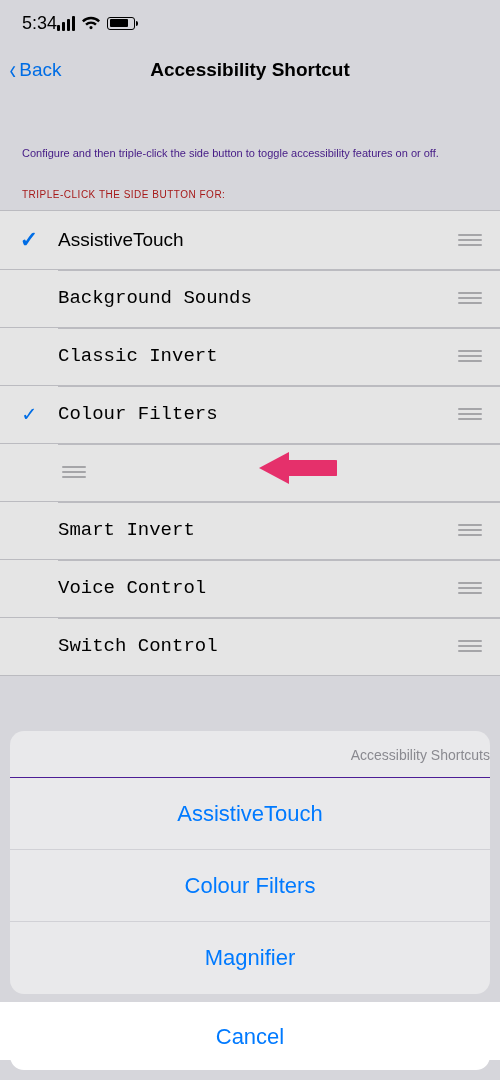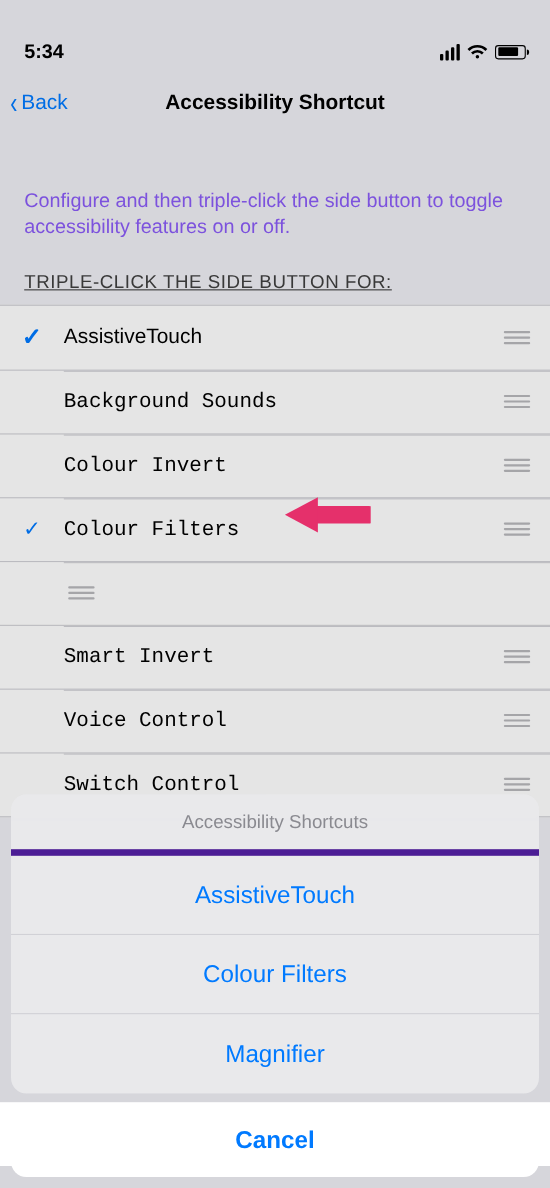--- a/index.html
+++ b/index.html
@@ -8,26 +8,24 @@
     font-family: -apple-system, "Helvetica Neue", Arial, sans-serif;
     background: #efeff4;
     position: relative;
     overflow: hidden;
   }
 
   
   .status-bar {
     height: 46px;
     display: flex;
-    justify-content: space-between;
     align-items: center;
     padding: 0 22px;
-    font-weight: 700;
+    font-weight: 400;
     font-size: 18px;
-    margin-top: 24px;
   }
   .status-right { display: flex; align-items: center; gap: 6px; }
   .signal-bars { display:flex; align-items:flex-end; gap:2px; }
   .signal-bars span { width:3px; background:#000; display:inline-block; border-radius:1px;}
   .b1{height:6px}.b2{height:9px}.b3{height:12px}.b4{height:15px}
   .wifi-icon svg { display:block; }
   .battery { width:28px; height:13px; border:1.5px solid #000; border-radius:3px; position:relative; }
   .battery::after{content:"";position:absolute;right:-4px;top:3px;width:2.5px;height:5px;background:#000;border-radius:0 2px 2px 0;}
   .battery-fill{position:absolute;left:1.5px;top:1.5px;bottom:1.5px;width:70%;background:#000;border-radius:1px;}
 
@@ -47,27 +45,26 @@
   .back-chevron { font-size:28px; line-height:1; font-weight:300; transform:scaleX(0.7); }
   .nav-title {
     position:absolute; left:0; right:0; text-align:center;
     font-size:19px; font-weight:600; color:#000;
     pointer-events:none;
   }
 
   
   .content { padding: 0 0 0 0; }
   .desc {
-    color:#8b5cf6; font-size:18px; line-height:1.35;
+    color:#4c1d95; font-size:11px; line-height:1.35;
     padding: 52px 22px 28px;
   }
   .section-header {
-    color:#404040; font-size:17px; letter-spacing:0.5px;
+    color:#b91c1c; font-size:10px; letter-spacing:0.5px;
     padding: 0 22px 10px;
-    text-decoration: underline;
   }
   .list {
     background:#fff; margin:0;
     border-top:1px solid #d1d1d6;
     border-bottom:1px solid #d1d1d6;
   }
   .row {
     display:flex; align-items:center;
     min-height:58px;
     padding: 0 14px 0 0;
@@ -102,34 +99,34 @@
 
   
   .sheet-wrap {
     position:absolute; left:10px; right:10px; bottom:10px; z-index:10;
   }
   .sheet {
     background:#e9e9ebfa; border-radius:14px; overflow:hidden;
     backdrop-filter: blur(2px);
   }
   .sheet-title{
-    text-align:center; color:#8a8a90; font-size:17px;
+    text-align:right; color:#8a8a90; font-size:14px;
     padding:16px 0 14px;
-    border-bottom:6px solid #4c1d95;
+    border-bottom:1px solid #4c1d95;
   }
   .sheet-opt{
     text-align:center; color:#007aff; font-size:22px;
     height:72px; display:flex; align-items:center; justify-content:center;
     border-bottom:1px solid #d1d1d6;
   }
   .sheet-opt:last-child{border-bottom:none;}
   .cancel {
     margin-top:10px;
     background:#fff; border-radius:14px;
-    text-align:center; color:#007aff; font-size:22px; font-weight:700;
+    text-align:center; color:#007aff; font-size:22px; font-weight:400;
     height:66px; display:flex; align-items:center; justify-content:center;
   }
 
   
   .lower-rows{
     position:absolute; left:0; right:0; top:1002px; z-index:1;
   }
 </style>
 </head>
 <body>
@@ -180,21 +177,21 @@
       <div class="check"></div>
       <div class="row-label">Background Sounds</div>
       <div class="drag">
           <span></span>
           <span></span>
           <span></span>
         </div>
     </div>
     <div class="row">
       <div class="check"></div>
-      <div class="row-label">Colour Invert</div>
+      <div class="row-label">Classic Invert</div>
       <div class="drag">
           <span></span>
           <span></span>
           <span></span>
         </div>
     </div>
     <div class="row">
       <div class="check">✓</div>
       <div class="row-label">Colour Filters</div>
       <div class="drag">

